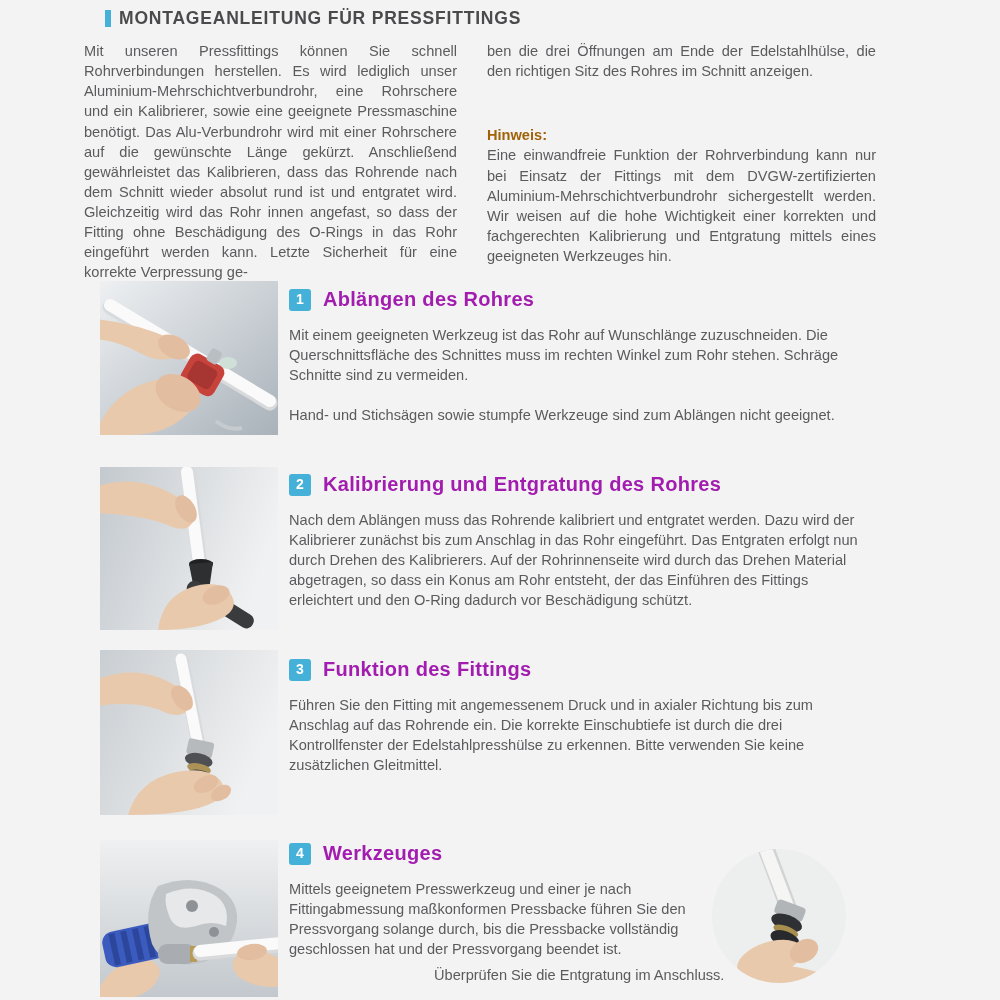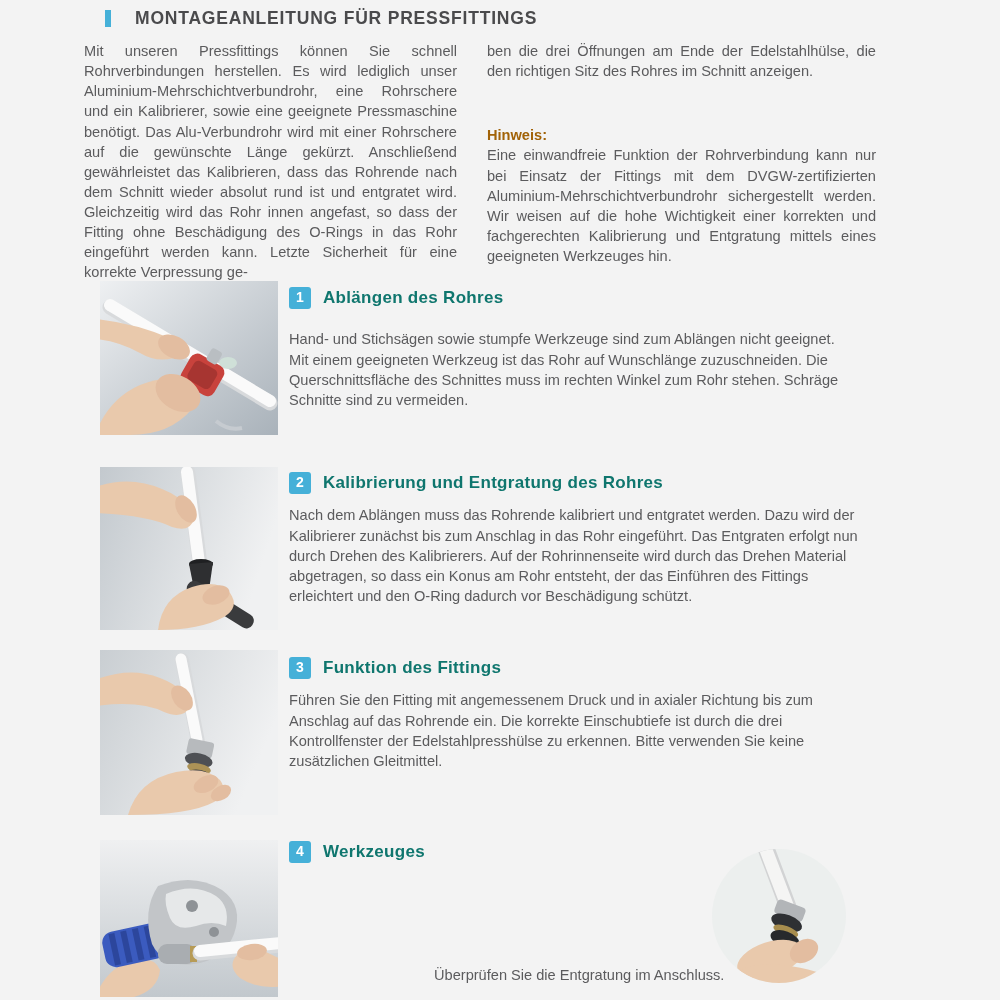--- a/index.html
+++ b/index.html
@@ -1,39 +1,39 @@
 <!DOCTYPE html>
 <html><head>
 <meta charset="utf-8">
 <style>
   html,body{margin:0;padding:0;background:#f3f3f3;}
   .page{
     position:relative;width:1000px;height:1000px;background:#f3f3f3;overflow:hidden;
     color:#5b5b5d;font-family:"Liberation Sans","DejaVu Sans",sans-serif;
     font-size:14.6px;line-height:1.38;
   }
-  .header{position:absolute;left:105px;top:6px;display:flex;align-items:center;gap:24px;}
+  .header{position:absolute;left:105px;top:6px;display:flex;align-items:center;gap:8px;}
   .header-bar{width:6px;height:17px;background:#45b0d8;}
   .header-title{font-size:17.5px;font-weight:bold;color:#4a4a4c;letter-spacing:0.8px;white-space:nowrap;}
 
   .col-left{position:absolute;left:84px;top:41px;width:373px;text-align:justify;}
   .col-right{position:absolute;left:487px;top:41px;width:389px;}
   .col-right .para{text-align:justify;}
   .note-label{color:#a16207;font-weight:bold;margin-top:44px;}
   .note-body{text-align:justify;}
 
   .step{position:absolute;left:289px;}
   .step-1{top:286px;width:567px;}
   .step-2{top:471px;width:570px;}
   .step-3{top:656px;width:570px;}
   .step-4{top:840px;width:448px;}
   .step-head{display:flex;align-items:center;gap:12px;margin-bottom:11px;}
   .badge{min-width:22px;height:22px;background:#45b0d8;color:#ffffff;font-weight:bold;
          font-size:14px;display:flex;align-items:center;justify-content:center;border-radius:3px;}
-  .step-title{color:#0f766e;font-weight:bold;font-size:17px;letter-spacing:0.3px;}
+  .step-title{color:#a21caf;font-weight:bold;font-size:20px;letter-spacing:0.3px;}
   .step-body{text-align:left;}
   .step-body-2{margin-top:20px;}
 
   .photo{position:absolute;left:100px;width:178px;overflow:hidden;}
   .photo svg{display:block;}
   .photo-1{top:281px;height:154px;}
   .photo-2{top:467px;height:163px;}
   .photo-3{top:650px;height:165px;}
   .photo-4{top:840px;height:157px;}
   .photo-circle{position:absolute;left:712px;top:849px;width:134px;height:134px;
@@ -83,22 +83,22 @@
       <ellipse cx="78" cy="112" rx="24" ry="17" fill="#e3bda0" transform="rotate(30 78 112)"></ellipse>
       <path d="M116,140 q12,10 26,7" stroke="#c6cbd0" stroke-width="4" fill="none"></path>
     </svg>
   </div>
 
   <div class="step step-1">
     <div class="step-head">
       <div class="badge">1</div>
       <div class="step-title">Ablängen des Rohres</div>
     </div>
+    <div class="step-body">Mit einem geeigneten Werkzeug ist das Rohr auf Wunschlänge zuzuschneiden. Die Querschnittsfläche des Schnittes muss im rechten Winkel zum Rohr stehen. Schräge Schnitte sind zu vermeiden.</div>
     <div class="step-body step-body-2">Hand- und Stichsägen sowie stumpfe Werkzeuge sind zum Ablängen nicht geeignet.</div>
-    <div class="step-body">Mit einem geeigneten Werkzeug ist das Rohr auf Wunschlänge zuzuschneiden. Die Querschnittsfläche des Schnittes muss im rechten Winkel zum Rohr stehen. Schräge Schnitte sind zu vermeiden.</div>
   </div>
 
   <div class="photo photo-2">
     <svg viewBox="0 0 178 163" width="178" height="163">
       <defs>
         <linearGradient id="pg2" x1="0" y1="0" x2="1" y2="0.3">
           <stop offset="0" stop-color="#c3c9ce"></stop>
             <stop offset="1" stop-color="#f0f1f2"></stop>
         </linearGradient>
       </defs>
@@ -186,20 +186,21 @@
       <path d="M183,146 Q158,150 140,138 Q126,126 138,114 Q152,104 166,112 L183,120 Z" fill="#e9c9ac"></path>
       <ellipse cx="152" cy="112" rx="15" ry="8" fill="#e3bda0" transform="rotate(-8 152 112)"></ellipse>
     </svg>
   </div>
 
   <div class="step step-4">
     <div class="step-head">
       <div class="badge">4</div>
       <div class="step-title">Werkzeuges</div>
     </div>
+    <div class="step-body">Mittels geeignetem Presswerkzeug und einer je nach Fittingabmessung maßkonformen Pressbacke führen Sie den Pressvorgang solange durch, bis die Pressbacke vollständig geschlossen hat und der Pressvorgang beendet ist.</div>
   </div>
 
   <div class="photo-circle">
     <svg viewBox="0 0 134 134" width="134" height="134">
       <rect width="134" height="134" fill="#ecefee"></rect>
       <line x1="52" y1="-6" x2="76" y2="58" stroke="#d2d3d4" stroke-width="17" stroke-linecap="round"></line>
       <line x1="51" y1="-7" x2="75" y2="56" stroke="#f5f5f4" stroke-width="13" stroke-linecap="round"></line>
       <g transform="rotate(20 76 70)">
         <rect x="60" y="54" width="30" height="15" rx="4" fill="#b2b5b8"></rect>
         <ellipse cx="76" cy="74" rx="16" ry="8" fill="#2e3033"></ellipse>

